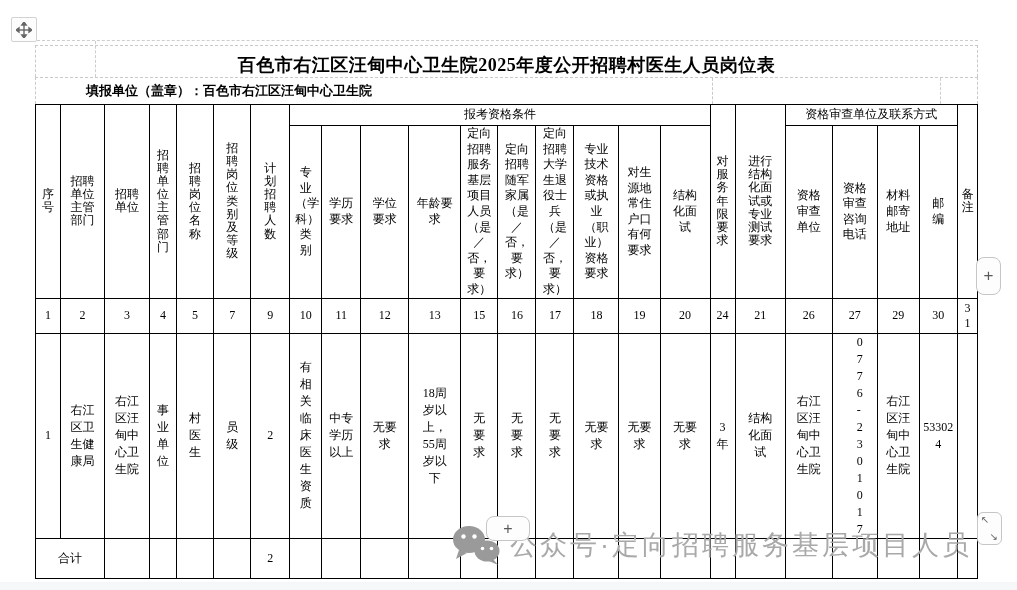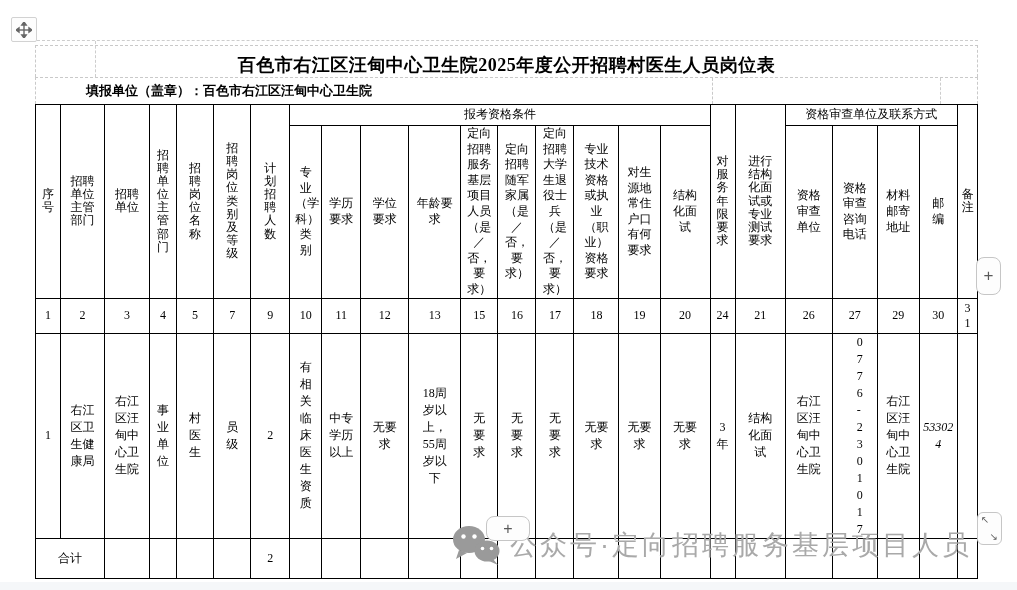--- a/index.html
+++ b/index.html
@@ -33,21 +33,21 @@
   .grid .r-heads  { height:158px; }
   .grid .r-nums   td { height:35px; line-height:1.25; }
   .grid .r-data   td { height:160px; line-height:1.42;text-align:center; }
   .grid .r-total  td { height:40px; }
 
   .p5  { padding:0 5px  !important; }
   .p6  { padding:0 6px  !important; }
   .p7  { padding:0 7px  !important; }
   .p8  { padding:0 8px  !important; }
   .p9  { padding:0 24px !important; }
-  .p10 { padding:0 2px !important;font-style:italic; }
+  .p10 { padding:0 2px !important; }
   .p11 { padding:0 11px !important;margin-top:44px; }
   .p12 { padding:0 12px !important;font-family:Liberation Serif, serif; }
 
   
   .ctl { position:absolute; background:#fdfdfd; border:1px solid #c6c6c6;
          display:flex; align-items:center; justify-content:center;
          font-family:"Liberation Sans","DejaVu Sans",sans-serif; color:#595959; cursor:pointer; }
   .move-handle { left:11px; top:17px; width:26px; height:25px; border-color:#d2d2d2; border-radius:2px; }
   .add-col-btn { left:976px; top:257px; width:25px; height:38px; border-radius:8px; font-size:17px; }
   .add-row-btn { left:486px; top:516px; width:44px; height:25px; border-radius:8px; font-size:16px; z-index:5; }

